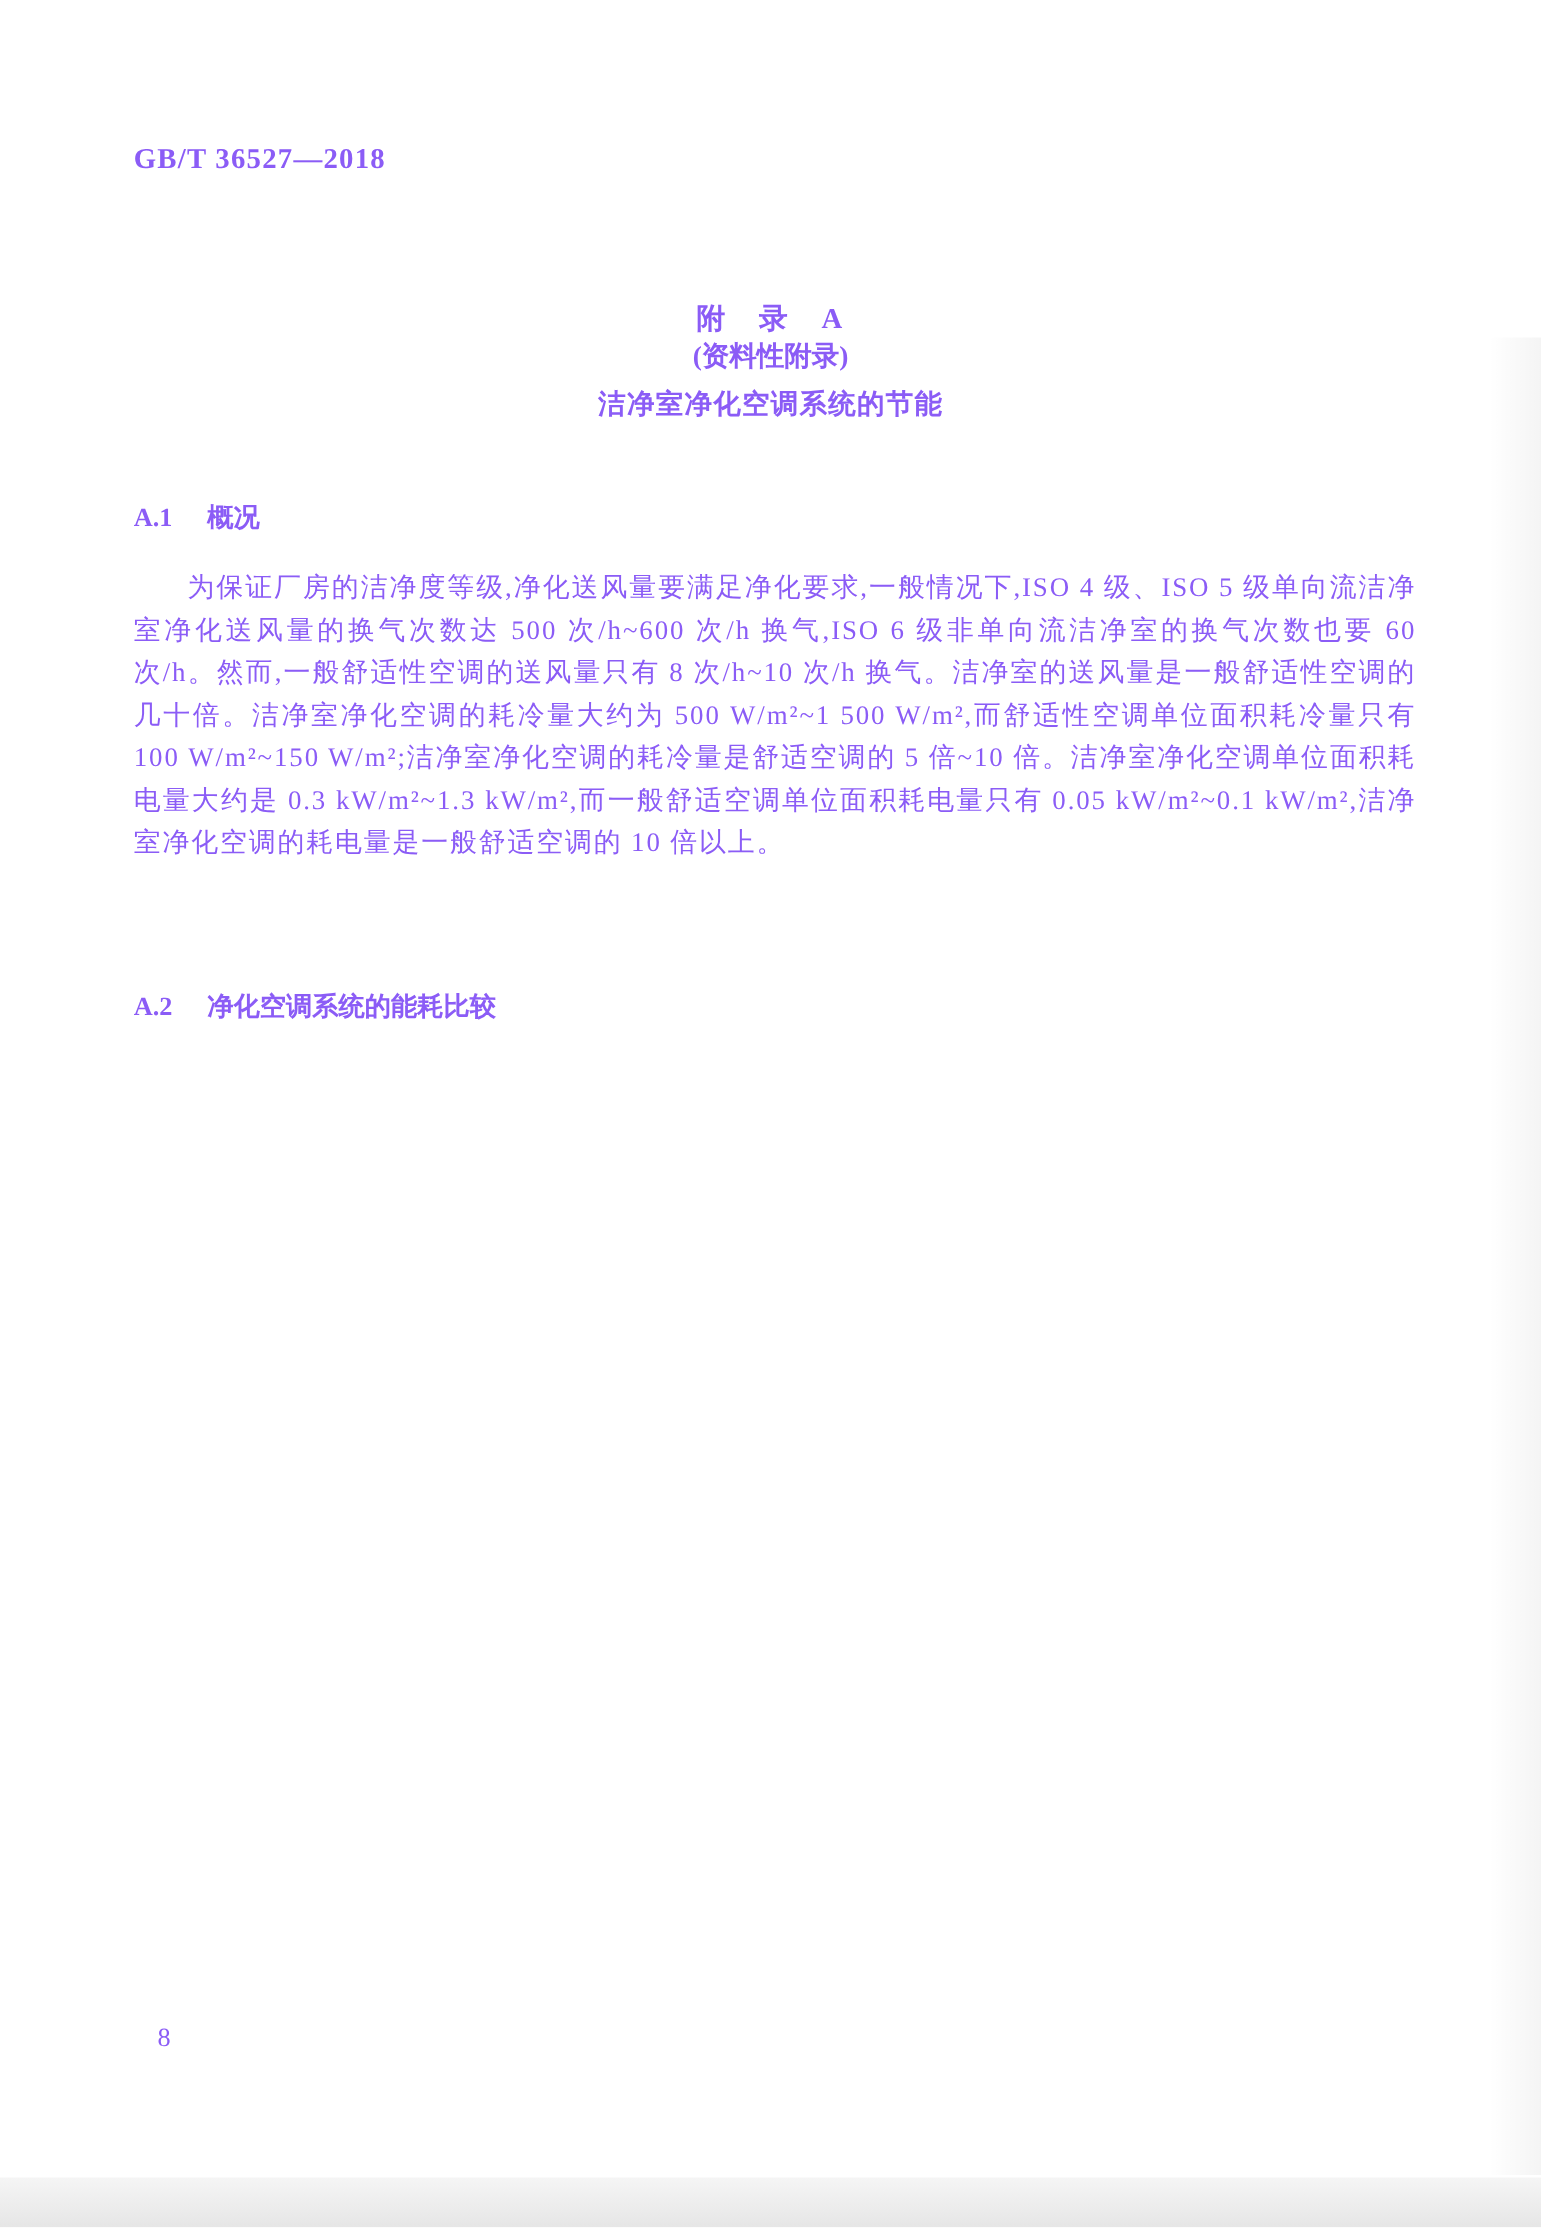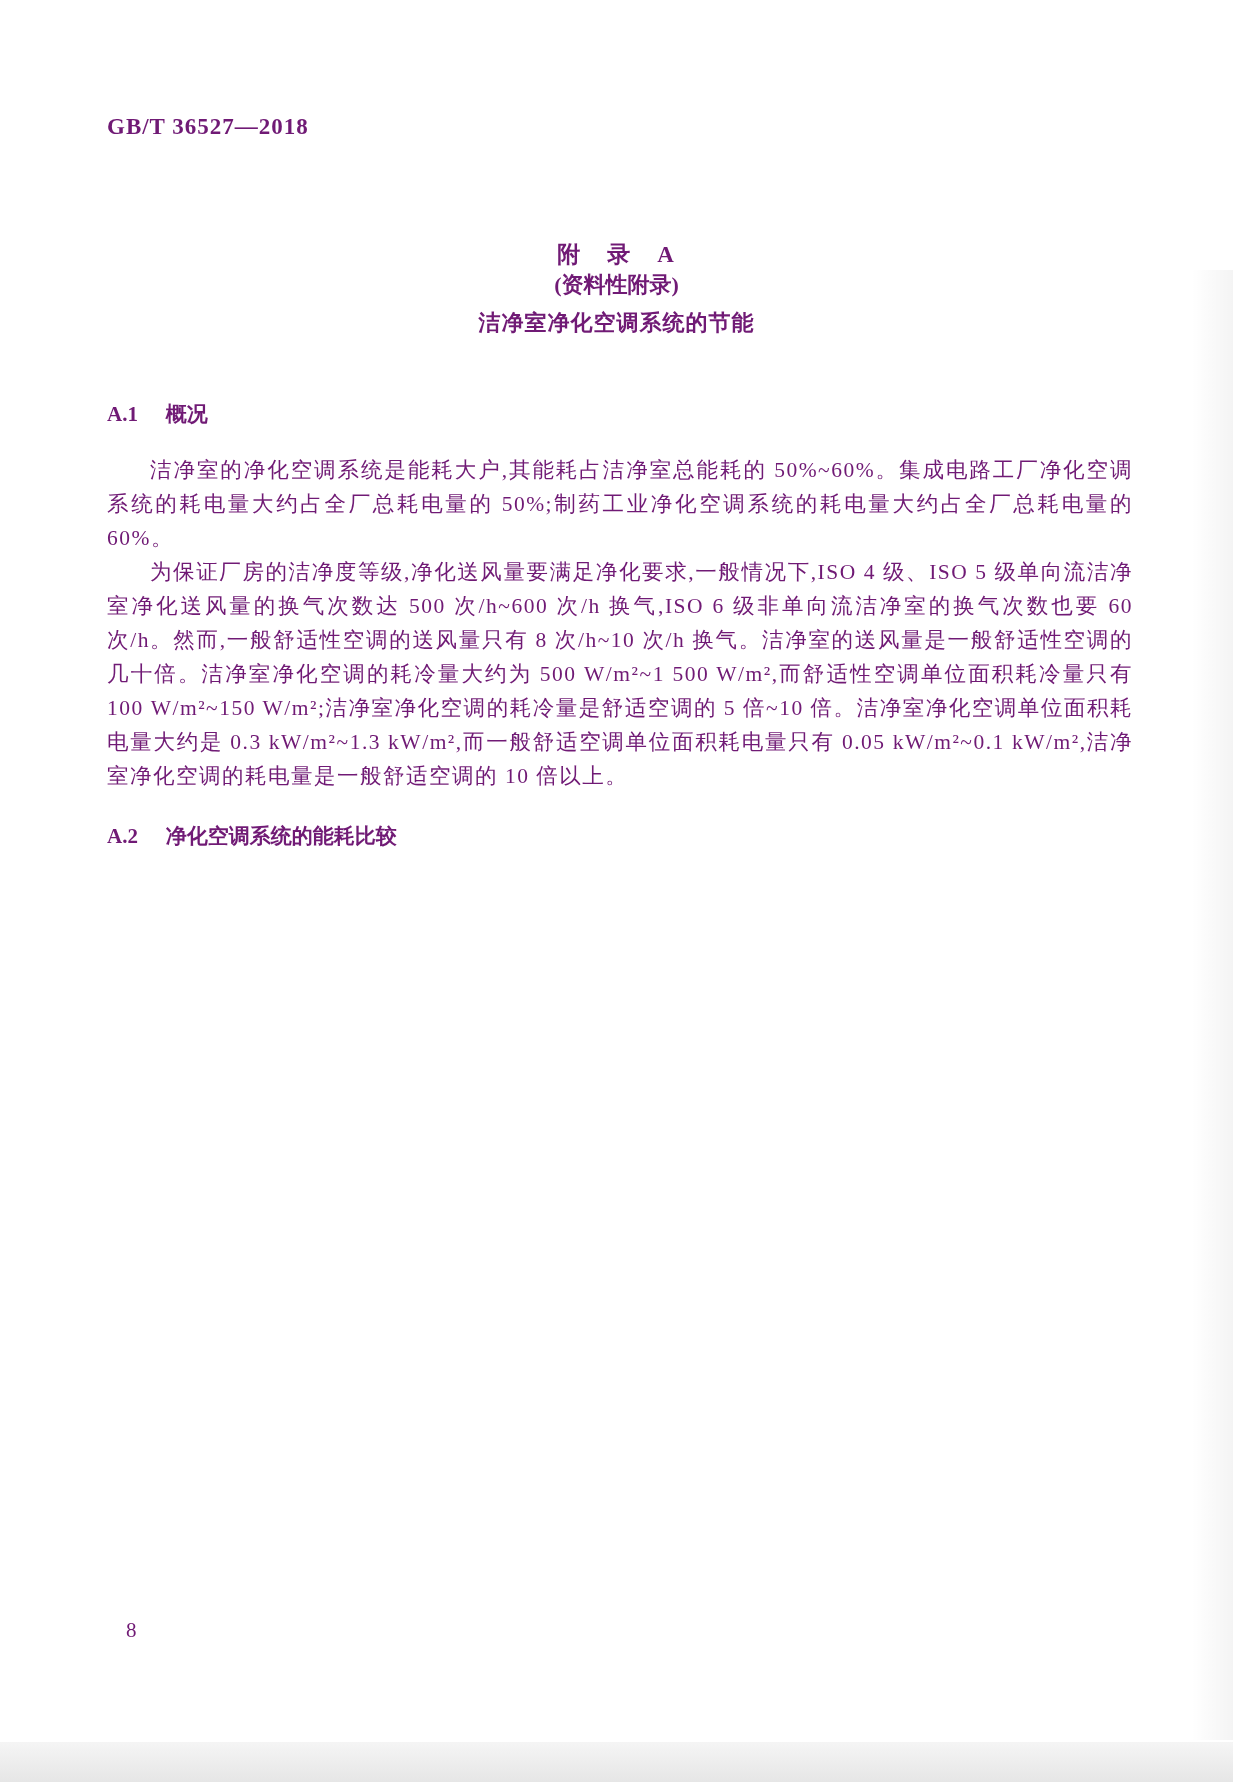--- a/index.html
+++ b/index.html
@@ -3,21 +3,21 @@
 <meta charset="utf-8">
 <style>
   html, body { margin: 0; padding: 0; background: #ffffff; }
   .sheet {
     position: relative;
     width: 1233px;
     height: 1782px;
     background: #ffffff;
     overflow: hidden;
     font-family: "Liberation Serif", "DejaVu Serif", serif;
-    color: #701a75;
+    color: #8b5cf6;
   }
 
   
   .edge-right {
     position: absolute; top: 270px; right: 0; width: 42px; height: 1470px;
     background: linear-gradient(to right, rgba(0,0,0,0), rgba(0,0,0,0.045));
     pointer-events: none;
   }
   .edge-bottom {
     position: absolute; left: 0; right: 0; top: 1742px; bottom: 0;
@@ -39,21 +39,21 @@
   .appendix-label { font-size: 23px; line-height: 30px; letter-spacing: 2px; }
   .appendix-note  { font-size: 22px; line-height: 30px; }
   .appendix-title { font-size: 22px; line-height: 30px; margin-top: 8px; letter-spacing: 1px; }
 
   .sec-heading {
     position: absolute; left: 107px;
     font-family: "Liberation Sans", "DejaVu Sans", sans-serif;
     font-weight: bold; font-size: 21px; line-height: 26px;
   }
   .h-a1 { top: 401px; }
-  .h-a2 { top: 823px; }
+  .h-a2 { top: 792px; }
   .sec-num { margin-right: 22px; font-family: "Liberation Serif", "DejaVu Serif", serif; }
 
   .body-text {
     position: absolute; left: 107px; width: 1026px;
     font-size: 21.5px; line-height: 34px;
     letter-spacing: 1.5px;
     text-align: justify;
   }
   .body-a1 { top: 453px; }
   .body-a2 { top: 889px; }
@@ -76,21 +76,20 @@
     <div class="appendix-note">(资料性附录)</div>
     <div class="appendix-title">洁净室净化空调系统的节能</div>
   </div>
 
   <div class="sec-heading h-a1">
     <span class="sec-num">A.1</span>
     <span class="sec-title">概况</span>
   </div>
 
   <div class="body-text body-a1">
-    <p>洁净室的净化空调系统是能耗大户,其能耗占洁净室总能耗的 50%~60%。集成电路工厂净化空调系统的耗电量大约占全厂总耗电量的 50%;制药工业净化空调系统的耗电量大约占全厂总耗电量的 60%。</p>
     <p>为保证厂房的洁净度等级,净化送风量要满足净化要求,一般情况下,ISO 4 级、ISO 5 级单向流洁净室净化送风量的换气次数达 500 次/h~600 次/h 换气,ISO 6 级非单向流洁净室的换气次数也要 60 次/h。然而,一般舒适性空调的送风量只有 8 次/h~10 次/h 换气。洁净室的送风量是一般舒适性空调的几十倍。洁净室净化空调的耗冷量大约为 500 W/m²~1 500 W/m²,而舒适性空调单位面积耗冷量只有 100 W/m²~150 W/m²;洁净室净化空调的耗冷量是舒适空调的 5 倍~10 倍。洁净室净化空调单位面积耗电量大约是 0.3 kW/m²~1.3 kW/m²,而一般舒适空调单位面积耗电量只有 0.05 kW/m²~0.1 kW/m²,洁净室净化空调的耗电量是一般舒适空调的 10 倍以上。</p>
   </div>
 
   <div class="sec-heading h-a2">
     <span class="sec-num">A.2</span>
     <span class="sec-title">净化空调系统的能耗比较</span>
   </div>
 
 
   <div class="page-number">8</div>

